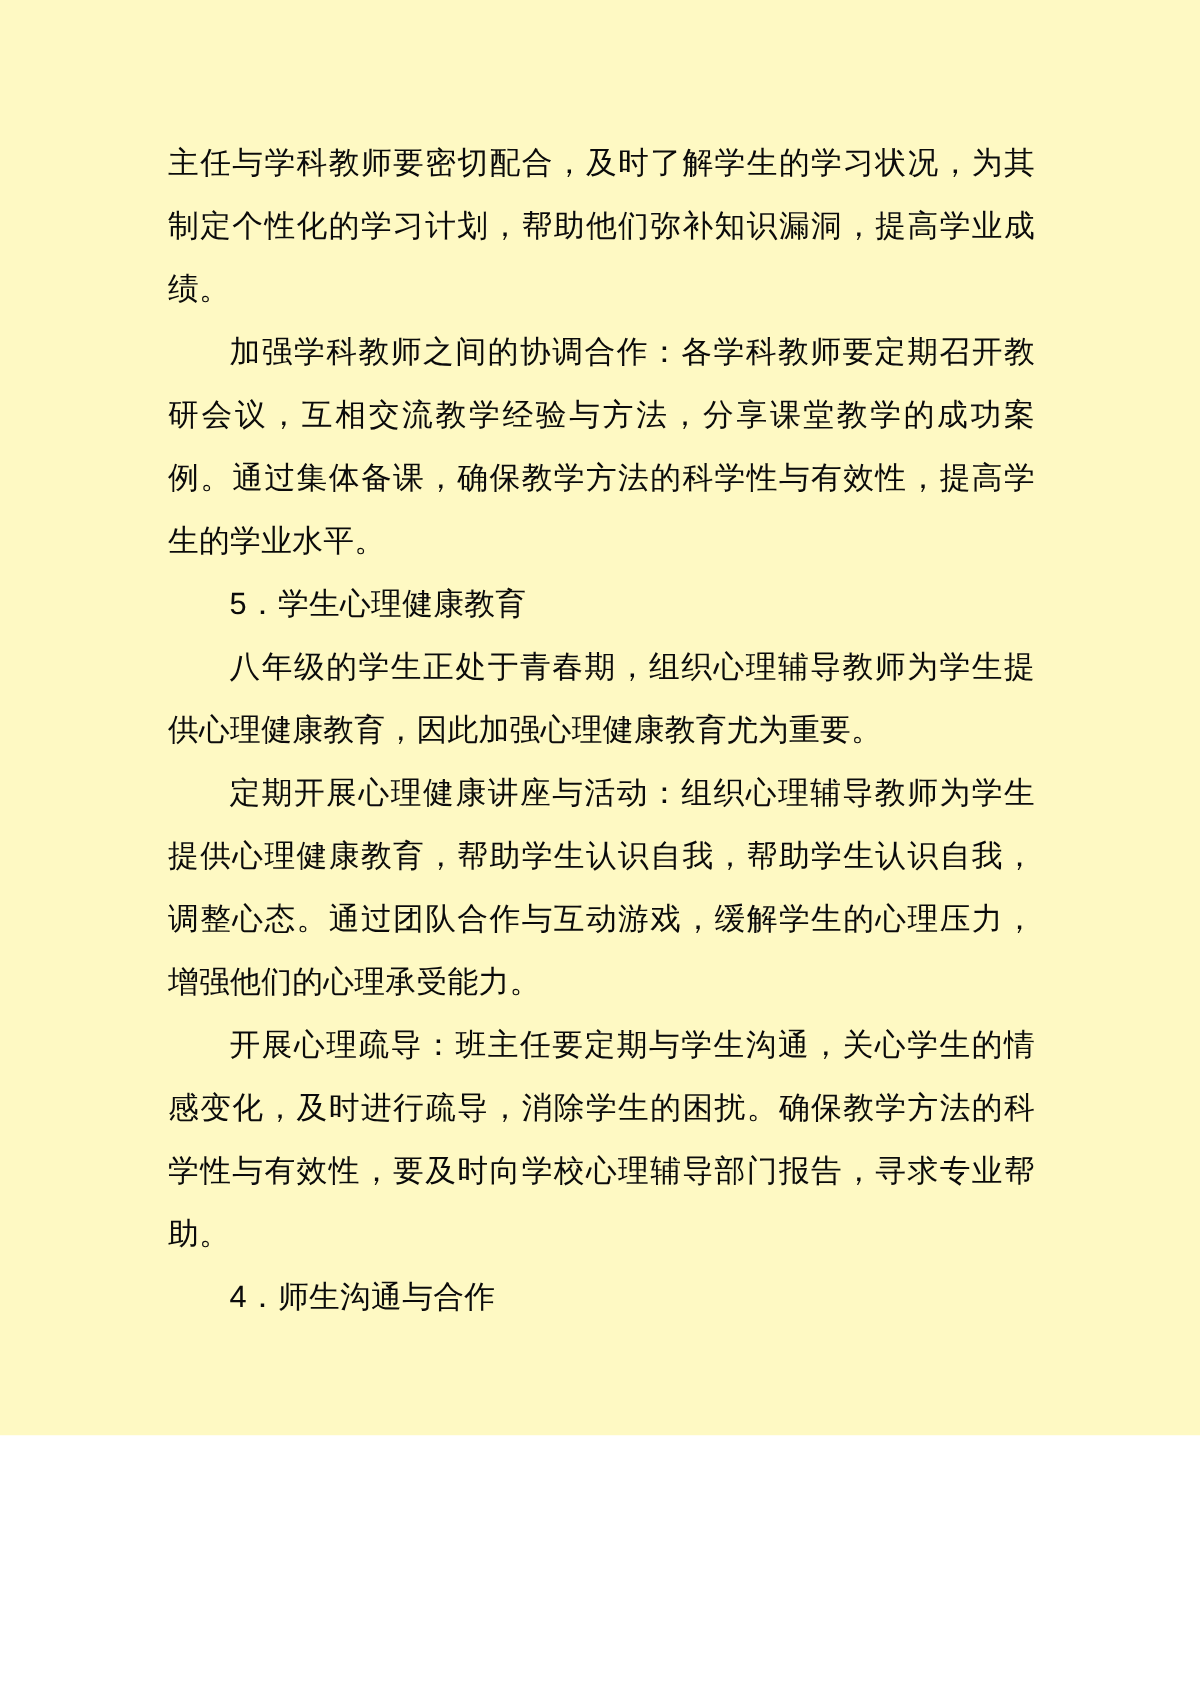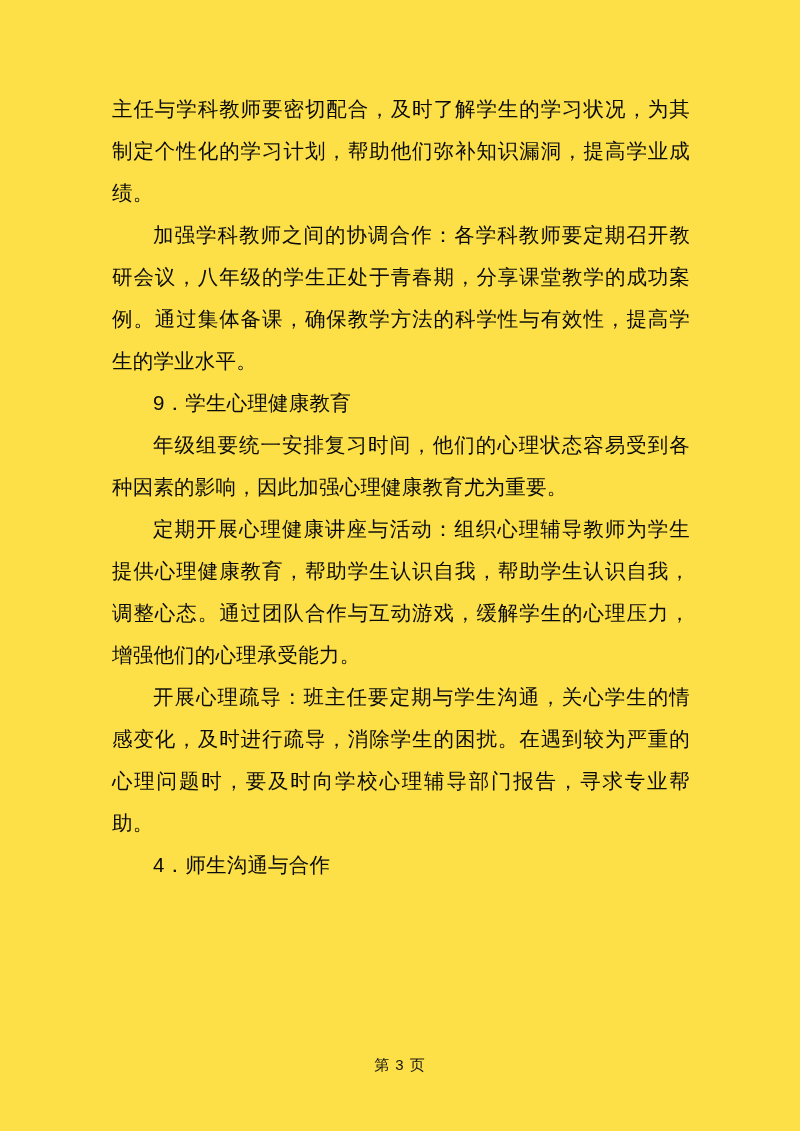--- a/index.html
+++ b/index.html
@@ -6,22 +6,22 @@
     margin: 0;
     padding: 0;
     background: #ffffff;
   }
   body {
     font-family: "Liberation Sans", sans-serif;
   }
   .page {
     position: relative;
     width: 800px;
-    height: 1131px;
-    background: #fde047;
+    height: 957px;
+    background: #fef9c3;
     box-sizing: border-box;
     overflow: hidden;
   }
   .content {
     position: absolute;
     left: 112px;
     top: 88px;
     width: 578px;
   }
   .para {
@@ -46,22 +46,22 @@
     color: #141414;
     letter-spacing: 1px;
   }
 </style>
 </head>
 <body>
 
 <div class="page">
   <div class="content">
     <p class="para">主任与学科教师要密切配合，及时了解学生的学习状况，为其制定个性化的学习计划，帮助他们弥补知识漏洞，提高学业成绩。</p>
-    <p class="para indent">加强学科教师之间的协调合作：各学科教师要定期召开教研会议，八年级的学生正处于青春期，分享课堂教学的成功案例。通过集体备课，确保教学方法的科学性与有效性，提高学生的学业水平。</p>
-    <p class="para indent">9．学生心理健康教育</p>
-    <p class="para indent">年级组要统一安排复习时间，他们的心理状态容易受到各种因素的影响，因此加强心理健康教育尤为重要。</p>
+    <p class="para indent">加强学科教师之间的协调合作：各学科教师要定期召开教研会议，互相交流教学经验与方法，分享课堂教学的成功案例。通过集体备课，确保教学方法的科学性与有效性，提高学生的学业水平。</p>
+    <p class="para indent">5．学生心理健康教育</p>
+    <p class="para indent">八年级的学生正处于青春期，组织心理辅导教师为学生提供心理健康教育，因此加强心理健康教育尤为重要。</p>
     <p class="para indent">定期开展心理健康讲座与活动：组织心理辅导教师为学生提供心理健康教育，帮助学生认识自我，帮助学生认识自我，调整心态。通过团队合作与互动游戏，缓解学生的心理压力，增强他们的心理承受能力。</p>
-    <p class="para indent">开展心理疏导：班主任要定期与学生沟通，关心学生的情感变化，及时进行疏导，消除学生的困扰。在遇到较为严重的心理问题时，要及时向学校心理辅导部门报告，寻求专业帮助。</p>
+    <p class="para indent">开展心理疏导：班主任要定期与学生沟通，关心学生的情感变化，及时进行疏导，消除学生的困扰。确保教学方法的科学性与有效性，要及时向学校心理辅导部门报告，寻求专业帮助。</p>
     <p class="para indent">4．师生沟通与合作</p>
 
   </div>
   <div class="footer">第 3 页</div>
 </div>
 
 </body></html>

